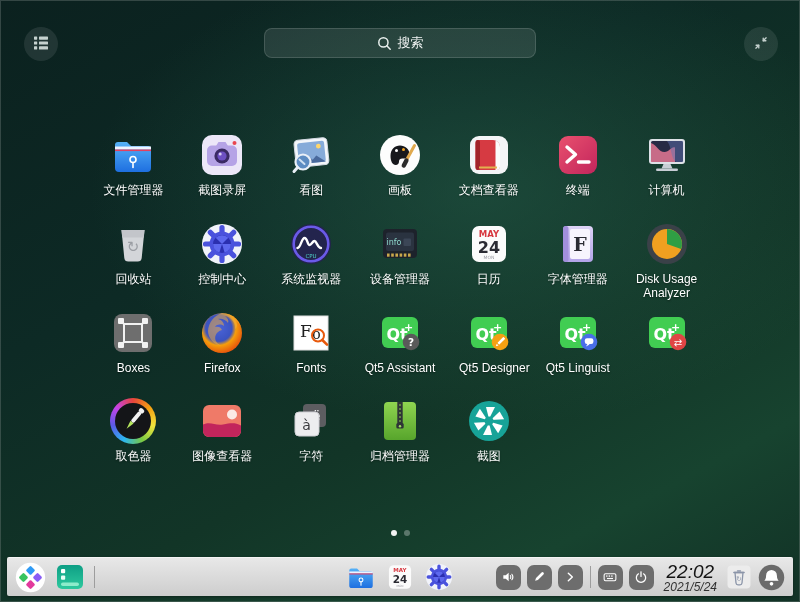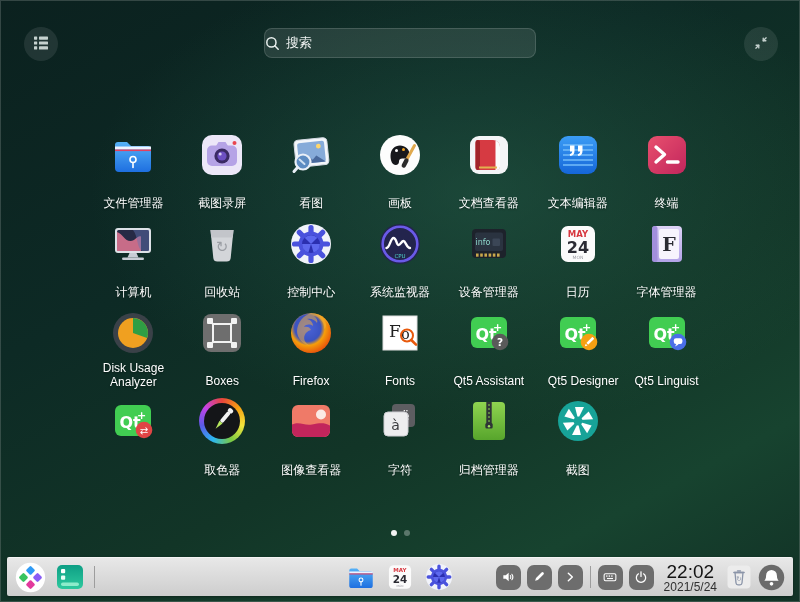--- a/index.html
+++ b/index.html
@@ -16,29 +16,29 @@
   .corner-btn {
     position:absolute; top:27px; width:34px; height:34px; border-radius:50%;
     background:rgba(255,255,255,0.09); border:none; display:flex; align-items:center; justify-content:center;
     cursor:pointer;
   }
   .corner-btn.left { left:24px; }
   .corner-btn.right { left:744px; }
   .searchbox {
     position:absolute; top:28px; left:264px; width:272px; height:30px;
     background:rgba(255,255,255,0.10); border:1px solid rgba(255,255,255,0.14);
-    border-radius:8px; display:flex; align-items:center; justify-content:flex-start; gap:6px;
+    border-radius:8px; display:flex; align-items:center; justify-content:center; gap:6px;
     color:#f2f5f4; font-size:13px;
   }
   
   .grid {
     position:absolute; left:89px; top:122px; width:622px; height:356px;
     display:grid; grid-template-columns:repeat(7,1fr); grid-auto-rows:88.8px;
   }
-  .app { display:flex; flex-direction:column; align-items:center; cursor:pointer;justify-content:space-between; }
+  .app { display:flex; flex-direction:column; align-items:center; cursor:pointer; }
   .appicon { width:46px; height:46px; margin-top:10px; flex:none; }
   .appicon svg, .appicon > div { width:46px; height:46px; }
   .applabel {
     margin-top:5px; font-size:12px; line-height:14.5px; color:#ffffff; text-align:center;
     max-width:86px; text-shadow:0 1px 2px rgba(0,0,0,0.45);
   }
   .applabel.clip { max-height:24px; overflow:hidden;margin-left:11px; }
   
   .pager { position:absolute; top:530px; left:0; width:100%; display:flex; justify-content:center; gap:7px; }
   .dot { width:6px; height:6px; border-radius:50%; background:rgba(255,255,255,0.30); cursor:pointer; }
@@ -54,21 +54,21 @@
   .tb-center { position:absolute; left:50%; transform:translateX(-50%); display:flex; align-items:center; gap:9px; }
   .tb-right { margin-left:auto; display:flex; align-items:center; gap:7px; }
   .tb-sep { width:1px; height:22px; background:#9d9d9d; }
   .tb-ic { display:flex; align-items:center; justify-content:center; cursor:pointer; }
   .tb-ic svg { display:block; }
   .darkbtn {
     width:25px; height:25px; border-radius:7px; background:#6d6d6d;
     display:flex; align-items:center; justify-content:center; cursor:pointer;
   }
   .darkbtn svg { width:16px; height:16px; }
-  .clock { display:flex; flex-direction:column; align-items:center; margin:0 3px; cursor:default; }
+  .clock { display:flex; flex-direction:column; align-items:center; margin:0 3px; cursor:default;font-style:italic; }
   .clock .t { font-size:19px; color:#141414; line-height:19px; font-weight:500; }
   .clock .d { font-size:12px; color:#303030; line-height:11px; margin-top:1px; }
 </style>
 </head>
 <body>
 
 <div class="screen">
 
   <button class="corner-btn left">
     <span>
@@ -166,39 +166,20 @@
             <path d="M13 8h14a7 7 0 0 1 7 7v19a4 4 0 0 1-4 4H13a3.5 3.5 0 0 1-3.5-3.5v-23A3.5 3.5 0 0 1 13 8z" fill="#d63a42"></path>
             <path d="M29.5 8.6a7 7 0 0 1 4.5 6.4v19.5a3.5 3.5 0 0 1-3.5 3.5h-1z" fill="#fbfbfb"></path>
             <rect x="9.5" y="8" width="4.5" height="30" rx="2" fill="#a12329"></rect>
             <rect x="13" y="34.5" width="18" height="2" fill="#e2b14e"></rect>
           </svg></div>
         <div class="applabel">文档查看器</div>
       </div>
       <div class="app">
         <div class="appicon"><svg viewBox="0 0 46 46">
             <defs>
-              <linearGradient id="te" x1="0" y1="0" x2="0" y2="1">
-                <stop offset="0" stop-color="#3b9cf5"></stop>
-                <stop offset="1" stop-color="#1566d8"></stop>
-              </linearGradient>
-            </defs>
-            <rect x="4" y="4" width="38" height="38" rx="9" fill="url(#te)"></rect>
-            <g stroke="#73bcfa" stroke-width="1.3">
-              <path d="M8 13h30M8 18h30M8 23h30M8 28h30M8 33h30"></path>
-            </g>
-            <g fill="#fff">
-              <path d="M15 13.5h4.5v5.5c0 3-1.5 4.6-4.2 5l-.6-1.8c1.6-.4 2.4-1.2 2.5-2.7H15z"></path>
-              <path d="M23 13.5h4.5v5.5c0 3-1.5 4.6-4.2 5l-.6-1.8c1.6-.4 2.4-1.2 2.5-2.7H23z"></path>
-            </g>
-          </svg></div>
-        <div class="applabel">文本编辑器</div>
-      </div>
-      <div class="app">
-        <div class="appicon"><svg viewBox="0 0 46 46">
-            <defs>
               <linearGradient id="tm" x1="0" y1="0" x2="1" y2="1">
                 <stop offset="0" stop-color="#e8506e"></stop>
                 <stop offset="1" stop-color="#c2255c"></stop>
               </linearGradient>
             </defs>
             <rect x="4" y="4" width="38" height="38" rx="9" fill="url(#tm)"></rect>
             <path d="M12 15l8.5 7.5L12 30" fill="none" stroke="#fff" stroke-width="3.4" stroke-linecap="round" stroke-linejoin="round"></path>
             <path d="M23.5 30h10.5" stroke="#fff" stroke-width="3.4" stroke-linecap="round"></path>
           </svg></div>
         <div class="applabel">终端</div>

